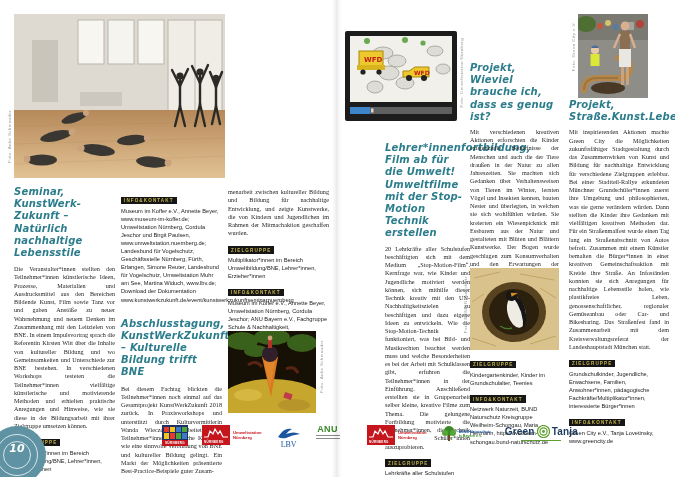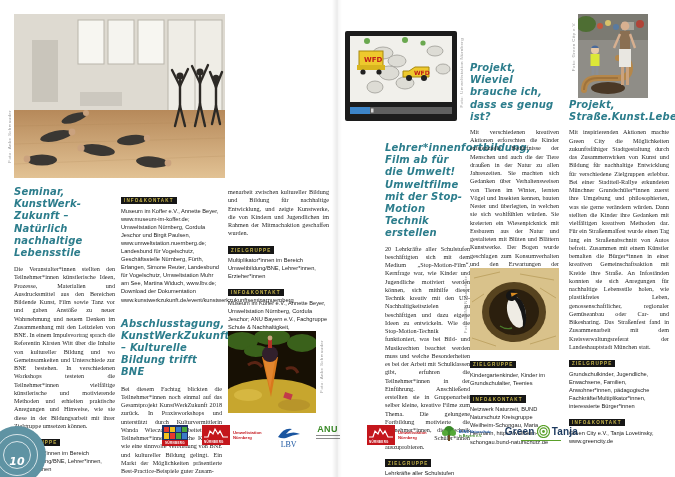--- a/index.html
+++ b/index.html
@@ -18,21 +18,21 @@
          padding:1.5px 3px 1px 3px;margin:5px 0 2.5px 0;}
   .meta{font-size:5.7px;line-height:1.42;color:#1c1c1c;}
   .vcredit{writing-mode:vertical-rl;transform:rotate(180deg);
            font-size:4.4px;color:#9a9a9a;letter-spacing:0.4px;white-space:nowrap;}
   .col{position:absolute;}
   .pageno-circle{position:absolute;left:-12px;top:426px;width:58px;height:58px;border-radius:50%;
                  background:#5f93a3;display:flex;align-items:center;justify-content:center;}
   .ring1{width:40px;height:40px;border-radius:50%;border:1.2px solid rgba(255,255,255,0.75);
          display:flex;align-items:center;justify-content:center;}
   .ring2{width:26px;height:26px;border-radius:50%;border:1.2px solid rgba(255,255,255,0.75);
-         display:flex;align-items:flex-end;justify-content:center;}
+         display:flex;align-items:flex-start;justify-content:center;}
   .pageno-l{color:#fff;font:italic 700 11px "DejaVu Sans",sans-serif;}
   .logo-row{position:absolute;display:flex;align-items:flex-start;gap:14px;}
   .logo{display:flex;flex-direction:column;align-items:center;}
   .kuf-top{width:26px;height:15px;background:#1d2f63;display:grid;
            grid-template-columns:repeat(4,1fr);grid-template-rows:repeat(2,1fr);gap:1px;padding:1.5px;box-sizing:border-box;}
   .kuf-top span{display:block;}
   .kuf-bar{width:26px;height:6px;background:#c4161c;color:#fff;font-size:3px;font-weight:700;
            text-align:center;line-height:6px;letter-spacing:0.3px;}
   .ust{display:flex;align-items:center;gap:3px;}
   .ust-rect{width:28px;height:20px;background:#c4161c;position:relative;}

